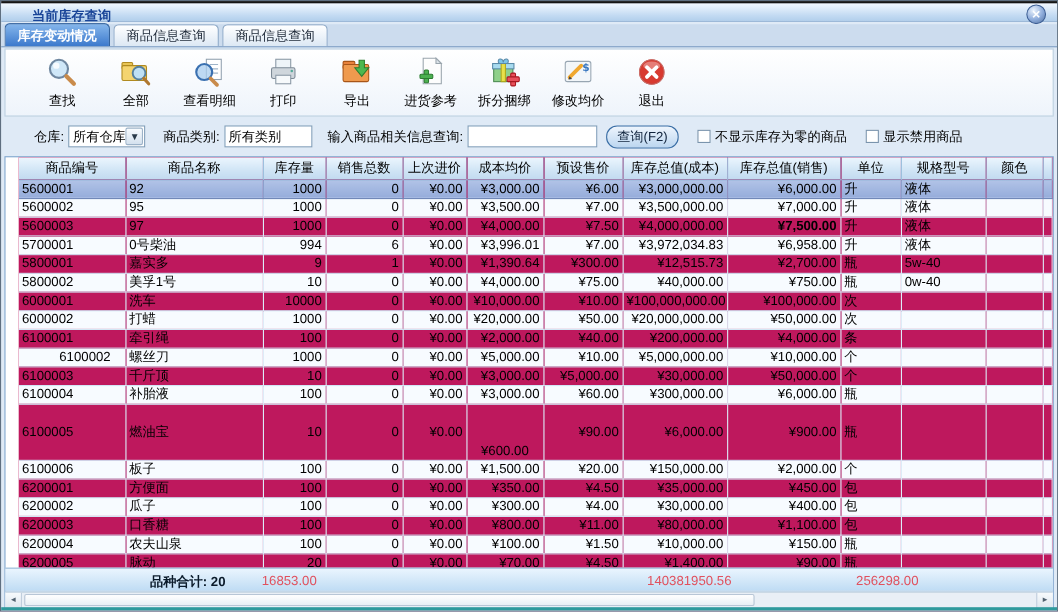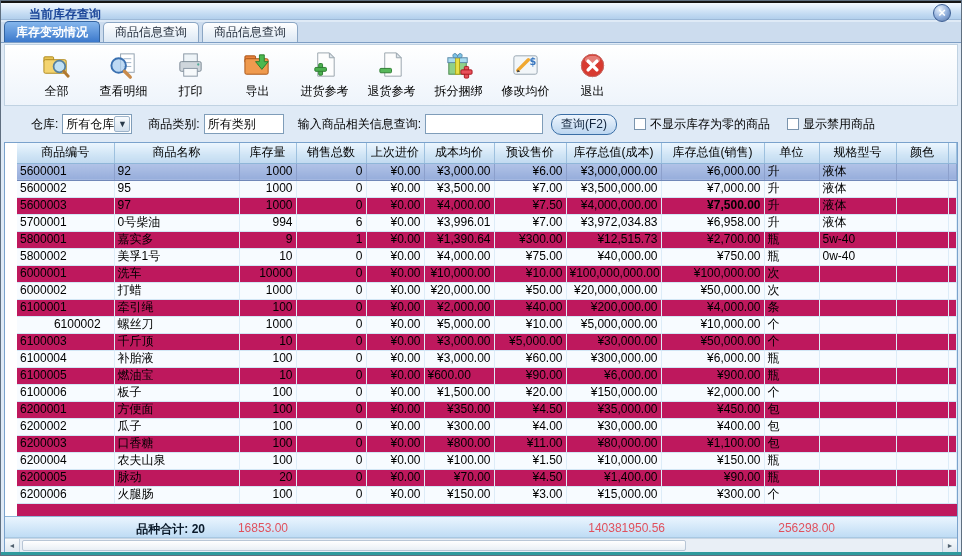--- a/index.html
+++ b/index.html
@@ -109,20 +109,28 @@
 
   <div class="tabbar">
     <div class="tab active"><span>库存变动情况</span></div>
     <div class="tab"><span>商品信息查询</span></div>
     <div class="tab"><span>商品信息查询</span></div>
   </div>
 
   <div class="toolbar">
     <div class="tbtn">
       <svg viewBox="0 0 32 32">
+        <circle cx="13" cy="13" r="8.5" fill="#cfe7f8" stroke="#6f87a0" stroke-width="2"></circle>
+        <circle cx="10.5" cy="10" r="3" fill="#ffffff" opacity="0.8"></circle>
+        <line x1="20" y1="20" x2="27" y2="27" stroke="#c98b4b" stroke-width="4" stroke-linecap="round"></line>
+      </svg>
+      <span class="tlabel">查找</span>
+    </div>
+    <div class="tbtn">
+      <svg viewBox="0 0 32 32">
         <rect x="3" y="7" width="10" height="6" rx="1" fill="#e8c455" stroke="#b08a20"></rect>
         <rect x="3" y="10" width="23" height="14" rx="1.5" fill="#f4d470" stroke="#b08a20"></rect>
         <circle cx="19" cy="17" r="6" fill="#bfe0f5" stroke="#55809f" stroke-width="1.8"></circle>
         <line x1="23.5" y1="22" x2="28" y2="27" stroke="#b07830" stroke-width="3" stroke-linecap="round"></line>
       </svg>
       <span class="tlabel">全部</span>
     </div>
     <div class="tbtn">
       <svg viewBox="0 0 32 32">
         <rect x="13" y="4" width="14" height="19" fill="#ffffff" stroke="#92a2b0"></rect>
@@ -152,28 +160,20 @@
       <span class="tlabel">导出</span>
     </div>
     <div class="tbtn">
       <svg viewBox="0 0 32 32">
         <path d="M9 3 h12 l5 5 v19 H9 z" fill="#fdfdfd" stroke="#9aa5ad"></path>
         <path d="M21 3 l5 5 h-5 z" fill="#dde4ea" stroke="#9aa5ad"></path>
         <rect x="8" y="18" width="4" height="12" rx="1" fill="#4cb050" stroke="#2e7d32" transform="translate(2,-4)"></rect>
         <rect x="4" y="22" width="12" height="4" rx="1" fill="#4cb050" stroke="#2e7d32" transform="translate(2,-4)"></rect>
       </svg>
       <span class="tlabel">进货参考</span>
-    </div>
-    <div class="tbtn">
-      <svg viewBox="0 0 32 32">
-        <path d="M9 3 h12 l5 5 v19 H9 z" fill="#fdfdfd" stroke="#9aa5ad"></path>
-        <path d="M21 3 l5 5 h-5 z" fill="#dde4ea" stroke="#9aa5ad"></path>
-        <rect x="4" y="19" width="12" height="4.5" rx="1" fill="#57b85a" stroke="#2e7d32"></rect>
-      </svg>
-      <span class="tlabel">退货参考</span>
     </div>
     <div class="tbtn">
       <svg viewBox="0 0 32 32">
         <rect x="6" y="12" width="18" height="13" fill="#8fd08a" stroke="#4a8a50"></rect>
         <rect x="5" y="8" width="20" height="5" fill="#a8dbf0" stroke="#5a8aa8"></rect>
         <rect x="13" y="8" width="4" height="17" fill="#e8e04a" stroke="#b0a818"></rect>
         <path d="M11 8 c-3 -5 4 -6 4 -1 c0 -5 7 -4 4 1 z" fill="#7cc4e8" stroke="#5a8aa8"></path>
         <rect x="22" y="19" width="4.5" height="12" rx="1" fill="#e8505a" stroke="#a81820" transform="translate(0,-2)"></rect>
         <rect x="18.5" y="22.5" width="11.5" height="4.5" rx="1" fill="#e8505a" stroke="#a81820" transform="translate(0,-2)"></rect>
       </svg>
@@ -436,21 +436,21 @@
               <td><span style="text-align: left;"></span></td>
               <td><span style="text-align: left;"></span></td>
               <td></td>
             </tr>
             <tr>
               <td><span style="text-align: left;">6100005</span></td>
               <td><span style="text-align: left;">燃油宝</span></td>
               <td><span style="text-align: right;">10</span></td>
               <td><span style="text-align: right;">0</span></td>
               <td><span style="text-align: right;">¥0.00</span></td>
-              <td><span style="text-align: left;">¥600.00</span></td>
+              <td><span style="text-align: center; margin-top: 35px;">¥600.00</span></td>
               <td><span style="text-align: right;">¥90.00</span></td>
               <td><span style="text-align: right;">¥6,000.00</span></td>
               <td><span style="text-align: right;">¥900.00</span></td>
               <td><span style="text-align: left;">瓶</span></td>
               <td><span style="text-align: left;"></span></td>
               <td><span style="text-align: left;"></span></td>
               <td></td>
             </tr>
             <tr>
               <td><span style="text-align: left;">6100006</span></td>

